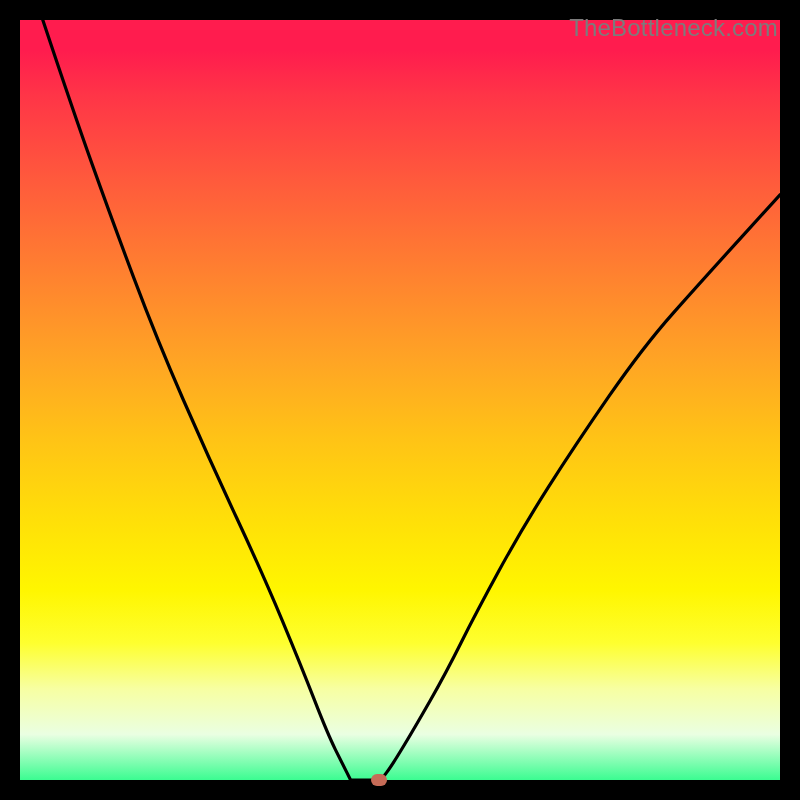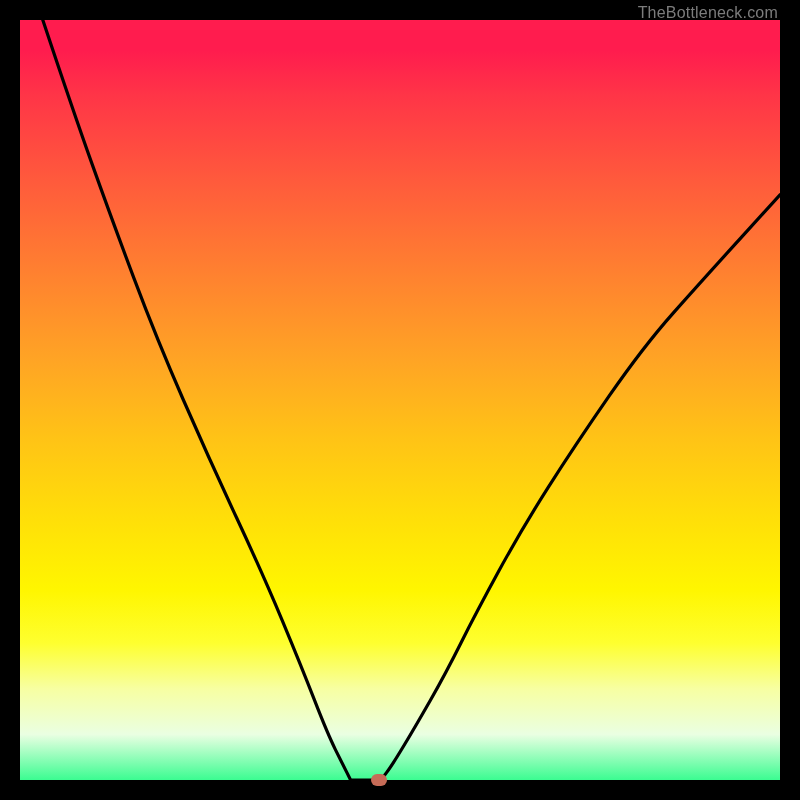--- a/index.html
+++ b/index.html
@@ -54,24 +54,24 @@
     position: absolute;
     width: 16px;
     height: 12px;
     border-radius: 6px;
     background: #c66b57;
     transform: translate(-50%, -50%);
     pointer-events: none;
   }
   .watermark {
     position: absolute;
-    top: 4px;
+    top: 14px;
     right: 22px;
     color: #7c7c7c;
-    font-size: 16px;
+    font-size: 24px;
     font-weight: 500;
     letter-spacing: 0.2px;
     user-select: none;
   }
 </style>
 </head>
 <body>
 
 <div class="frame">
   <div class="gradient"></div>

